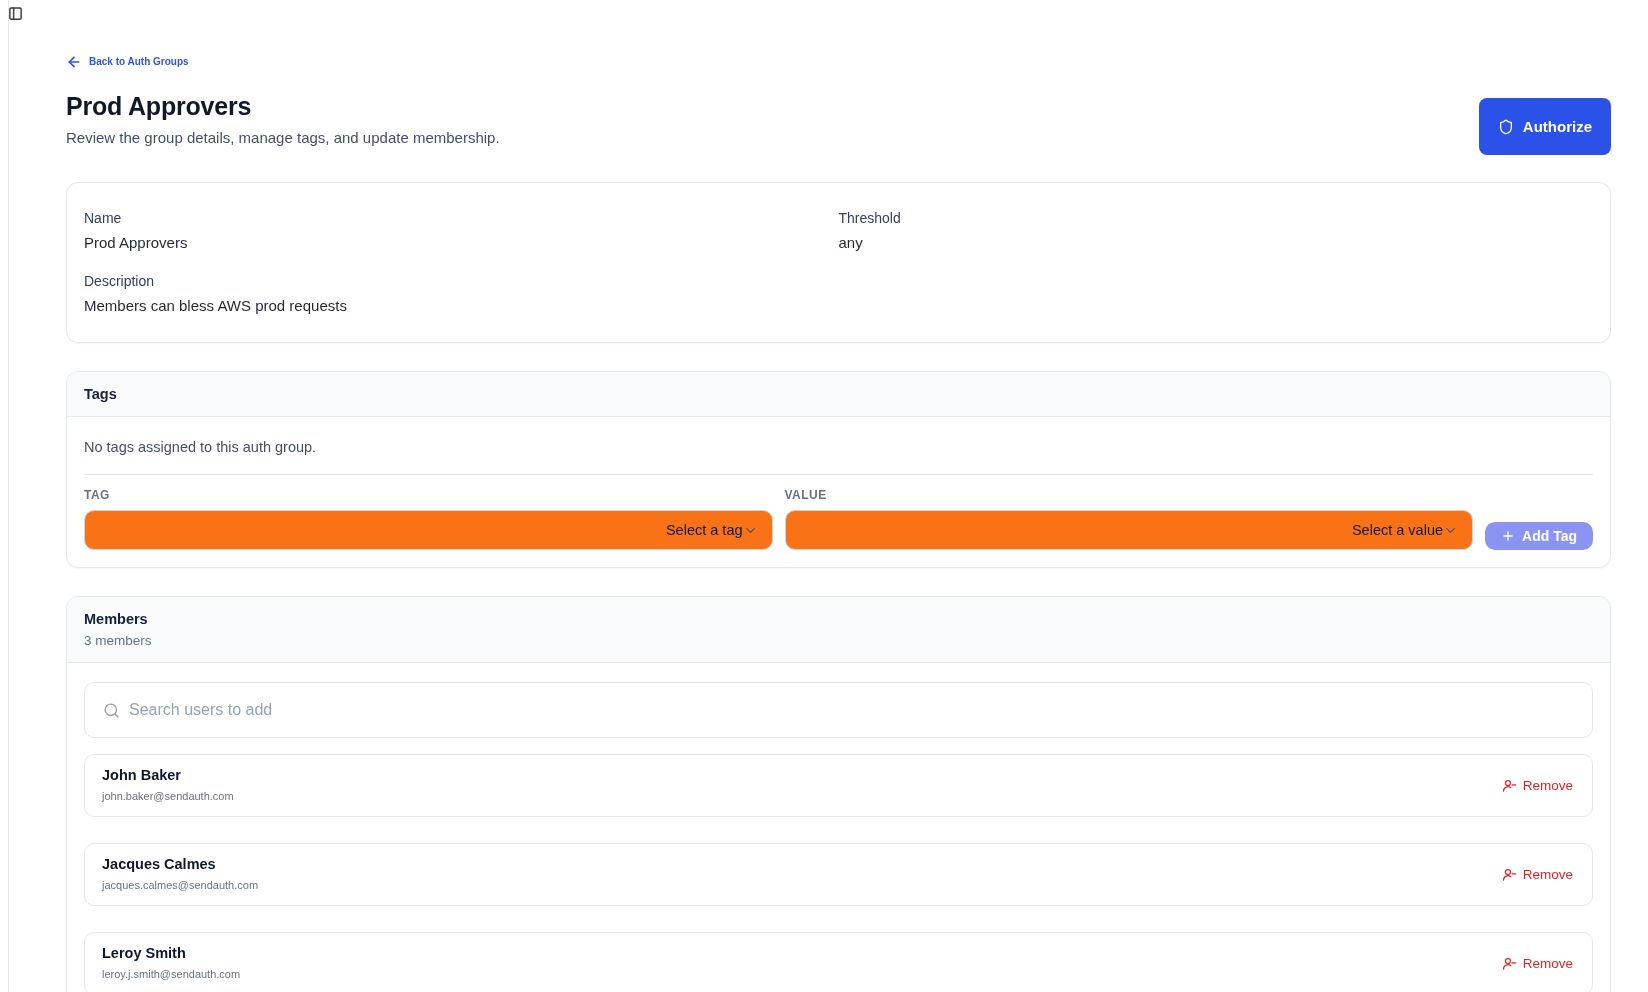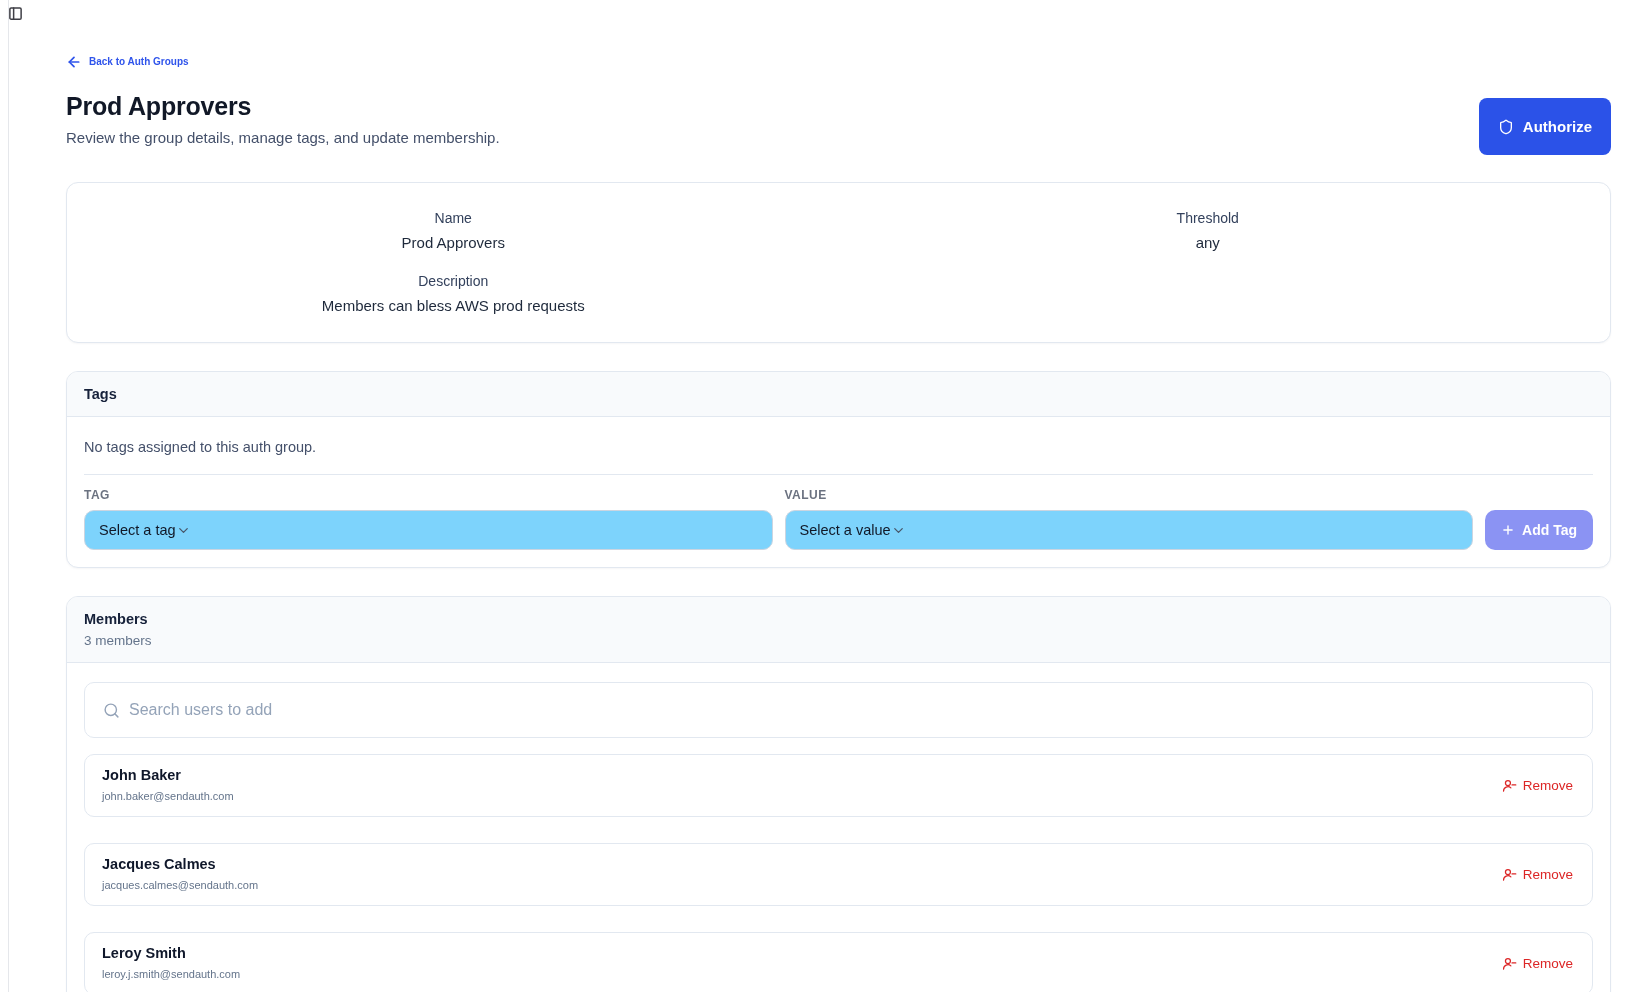--- a/index.html
+++ b/index.html
@@ -45,21 +45,21 @@
     padding: 0 19px; height: 57px; border-radius: 8px; margin-top: 7px;
   }
   .btn-authorize svg { width: 16px; height: 16px; }
 
   .card {
     border: 1px solid #e2e8f0; border-radius: 12px; background: #ffffff;
     box-shadow: 0 1px 2px rgba(15,23,42,0.04);
   }
 
   
-  .details-card { margin-top: 27px; padding: 26px 33px 26px 17px; text-align: center; }
+  .details-card { margin-top: 27px; padding: 26px 33px 26px 17px; }
   .details-grid { display: grid; grid-template-columns: 1fr 1fr; column-gap: 16px; row-gap: 19px; }
   .field-label { font-size: 14px; font-weight: 500; color: #33415c; line-height: 18px; }
   .field-value { margin-top: 6px; font-size: 15px; color: #1e293b; line-height: 20px; }
 
   
   .section-card { margin-top: 28px; overflow: hidden; }
   .section-header {
     background: #f8fafc; border-bottom: 1px solid #e2e8f0;
     padding: 12px 17px;
   }
@@ -71,30 +71,30 @@
   .divider { border: none; border-top: 1px solid #e2e8f0; margin: 17px 0 13px 0; }
 
   .tag-form { display: flex; align-items: flex-end; gap: 12px; }
   .tag-col { flex: 1 1 0; min-width: 0; }
   .input-label {
     display: block; font-size: 12px; font-weight: 700; color: #6b7280;
     letter-spacing: 0.04em; margin-bottom: 8px; line-height: 14px;
   }
   .select {
     width: 100%; height: 40px;
-    display: flex; align-items: center; justify-content: flex-start;
-    background: #7dd3fc; border: 1px solid #cbd5e1; border-radius: 10px;
+    display: flex; align-items: center; justify-content: flex-end;
+    background: #f97316; border: 1px solid #cbd5e1; border-radius: 10px;
     padding: 0 14px; cursor: pointer; font-family: inherit;
   }
   .select-text { font-size: 14.5px; color: #111827; }
   .select svg { width: 15px; height: 15px; color: #475569; flex: none; }
 
   .btn-add-tag {
     flex: none; display: inline-flex; align-items: center; gap: 7px;
-    height: 40px; padding: 0 16px; border: none; border-radius: 10px;
+    height: 28px; padding: 0 16px; border: none; border-radius: 10px;
     background: #8b93f3; color: #ffffff; cursor: pointer;
     font-family: inherit; font-size: 14px; font-weight: 700;
   }
   .btn-add-tag svg { width: 14px; height: 14px; }
 
   
   .search-box {
     display: flex; align-items: center; gap: 9px;
     height: 56px; border: 1px solid #e2e8f0; border-radius: 10px;
     padding: 0 18px; background: #ffffff; margin-top: 2px;

